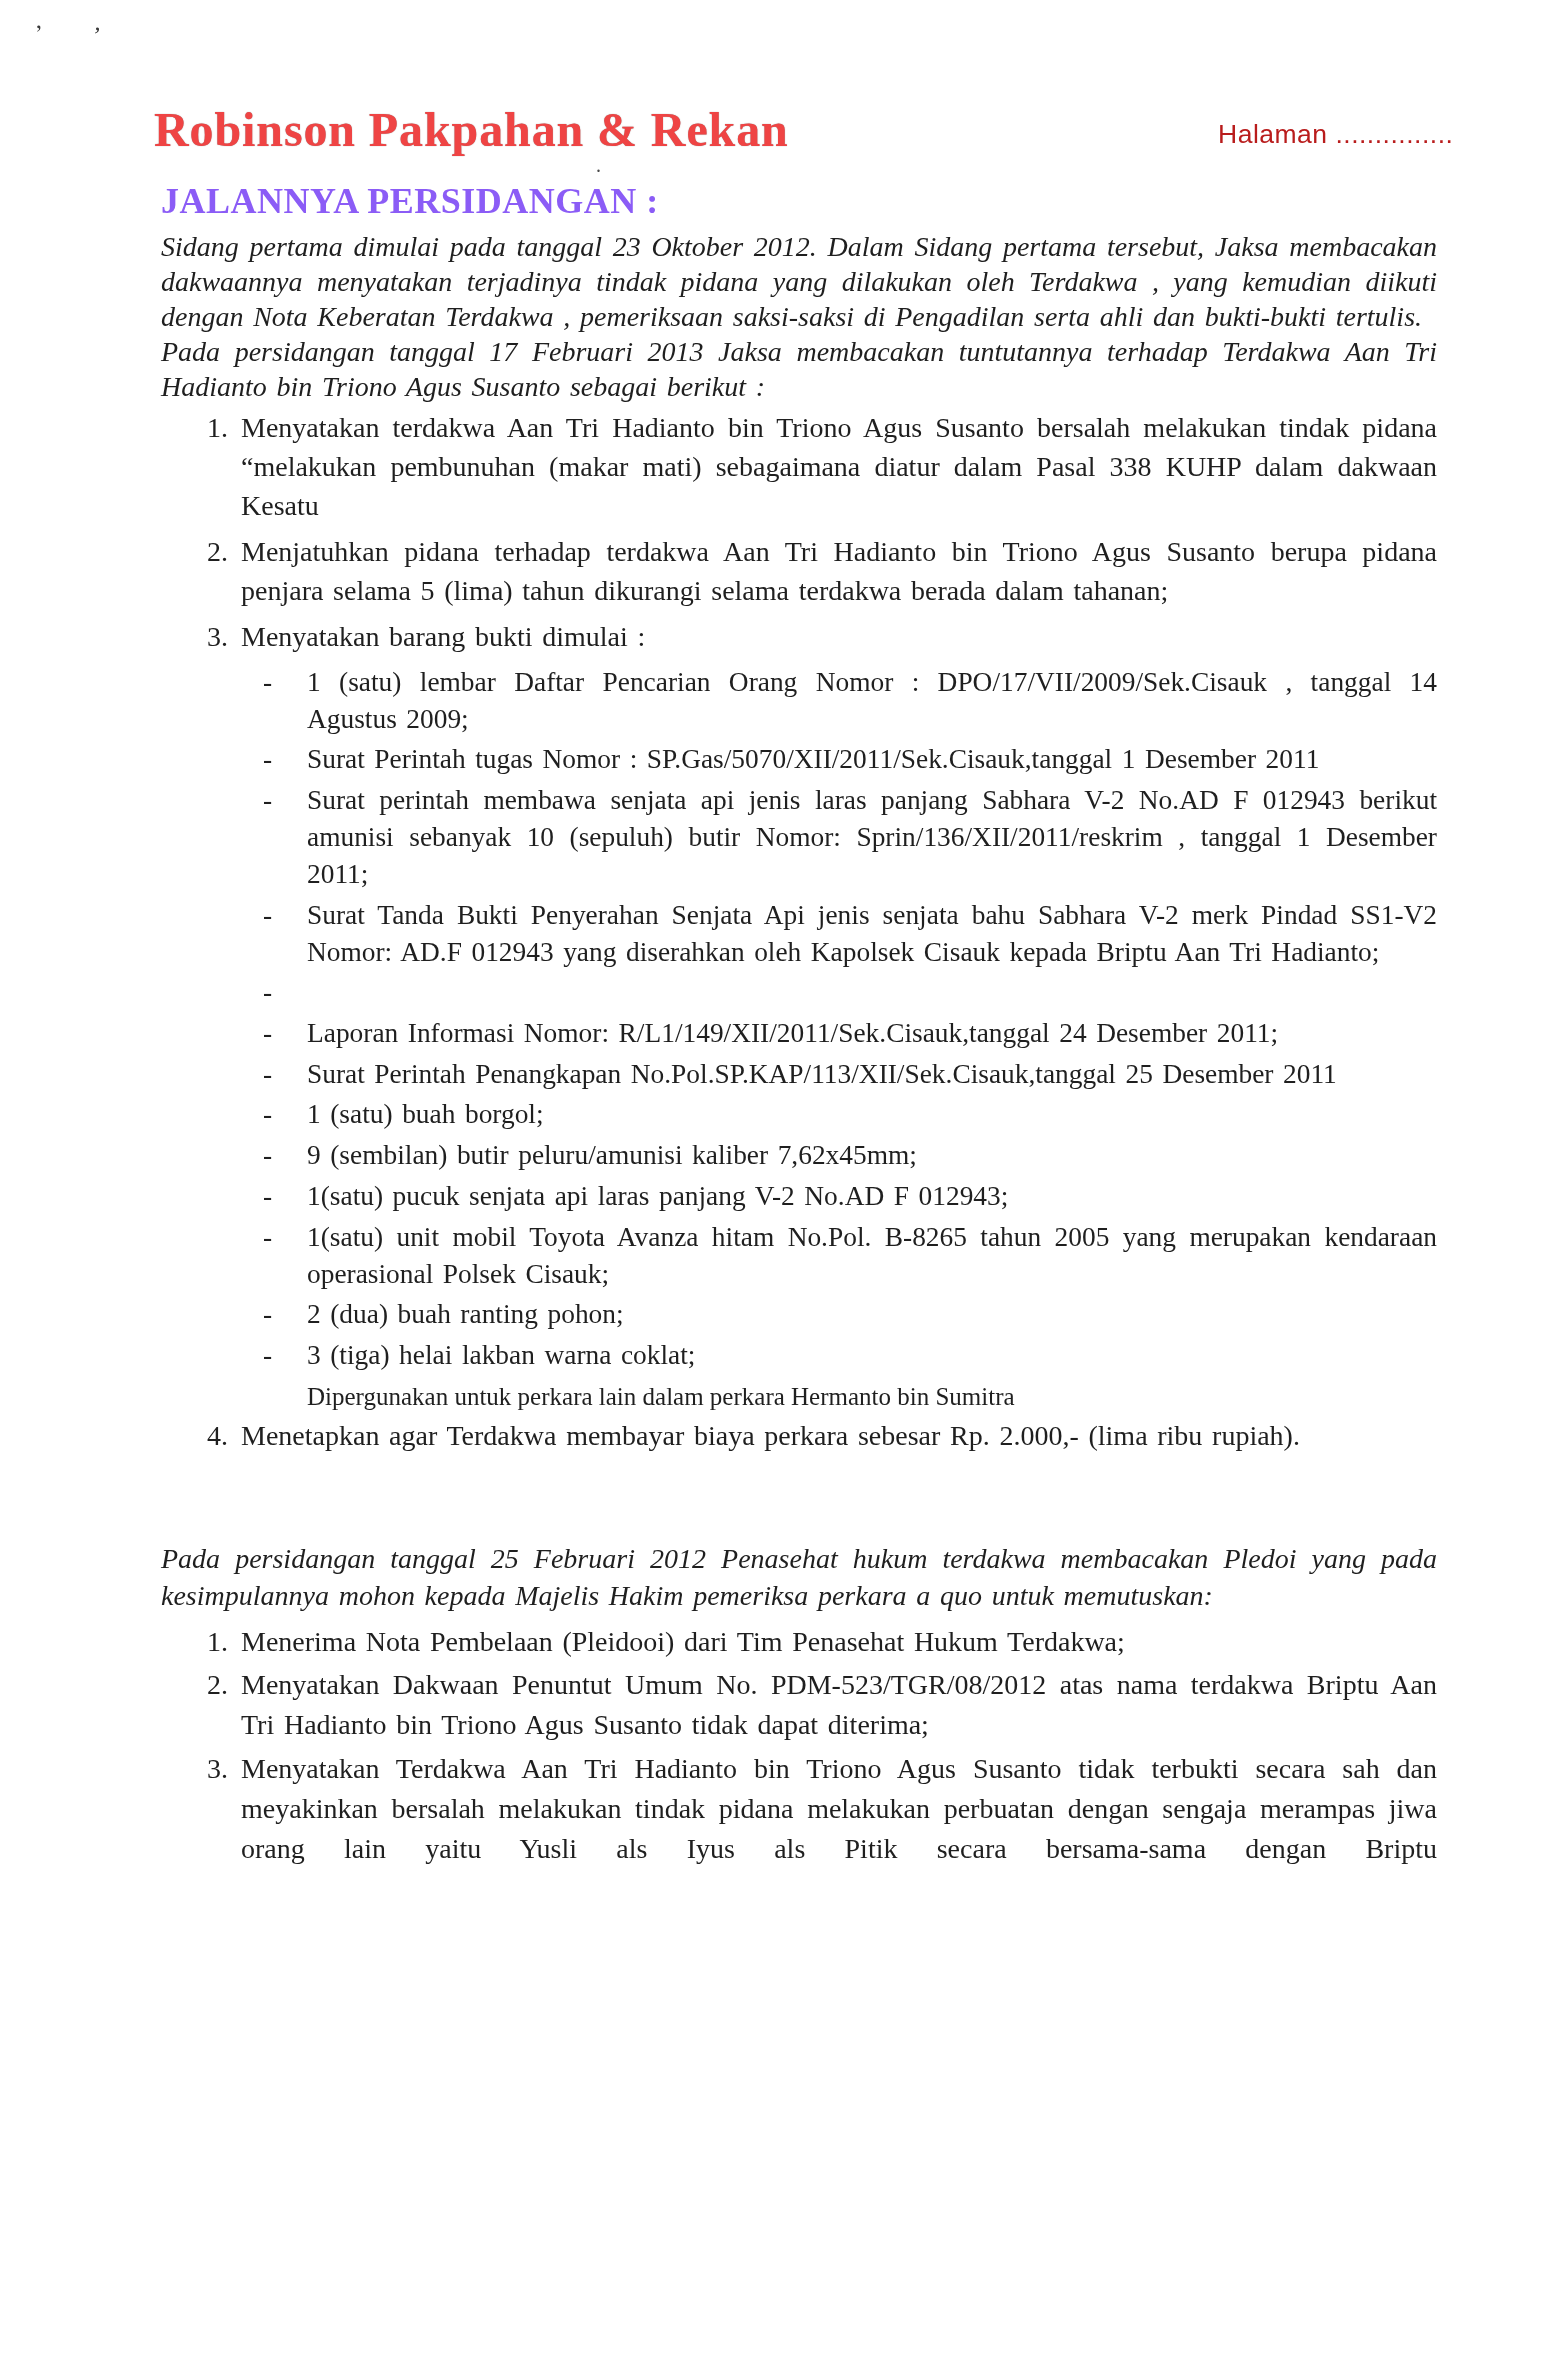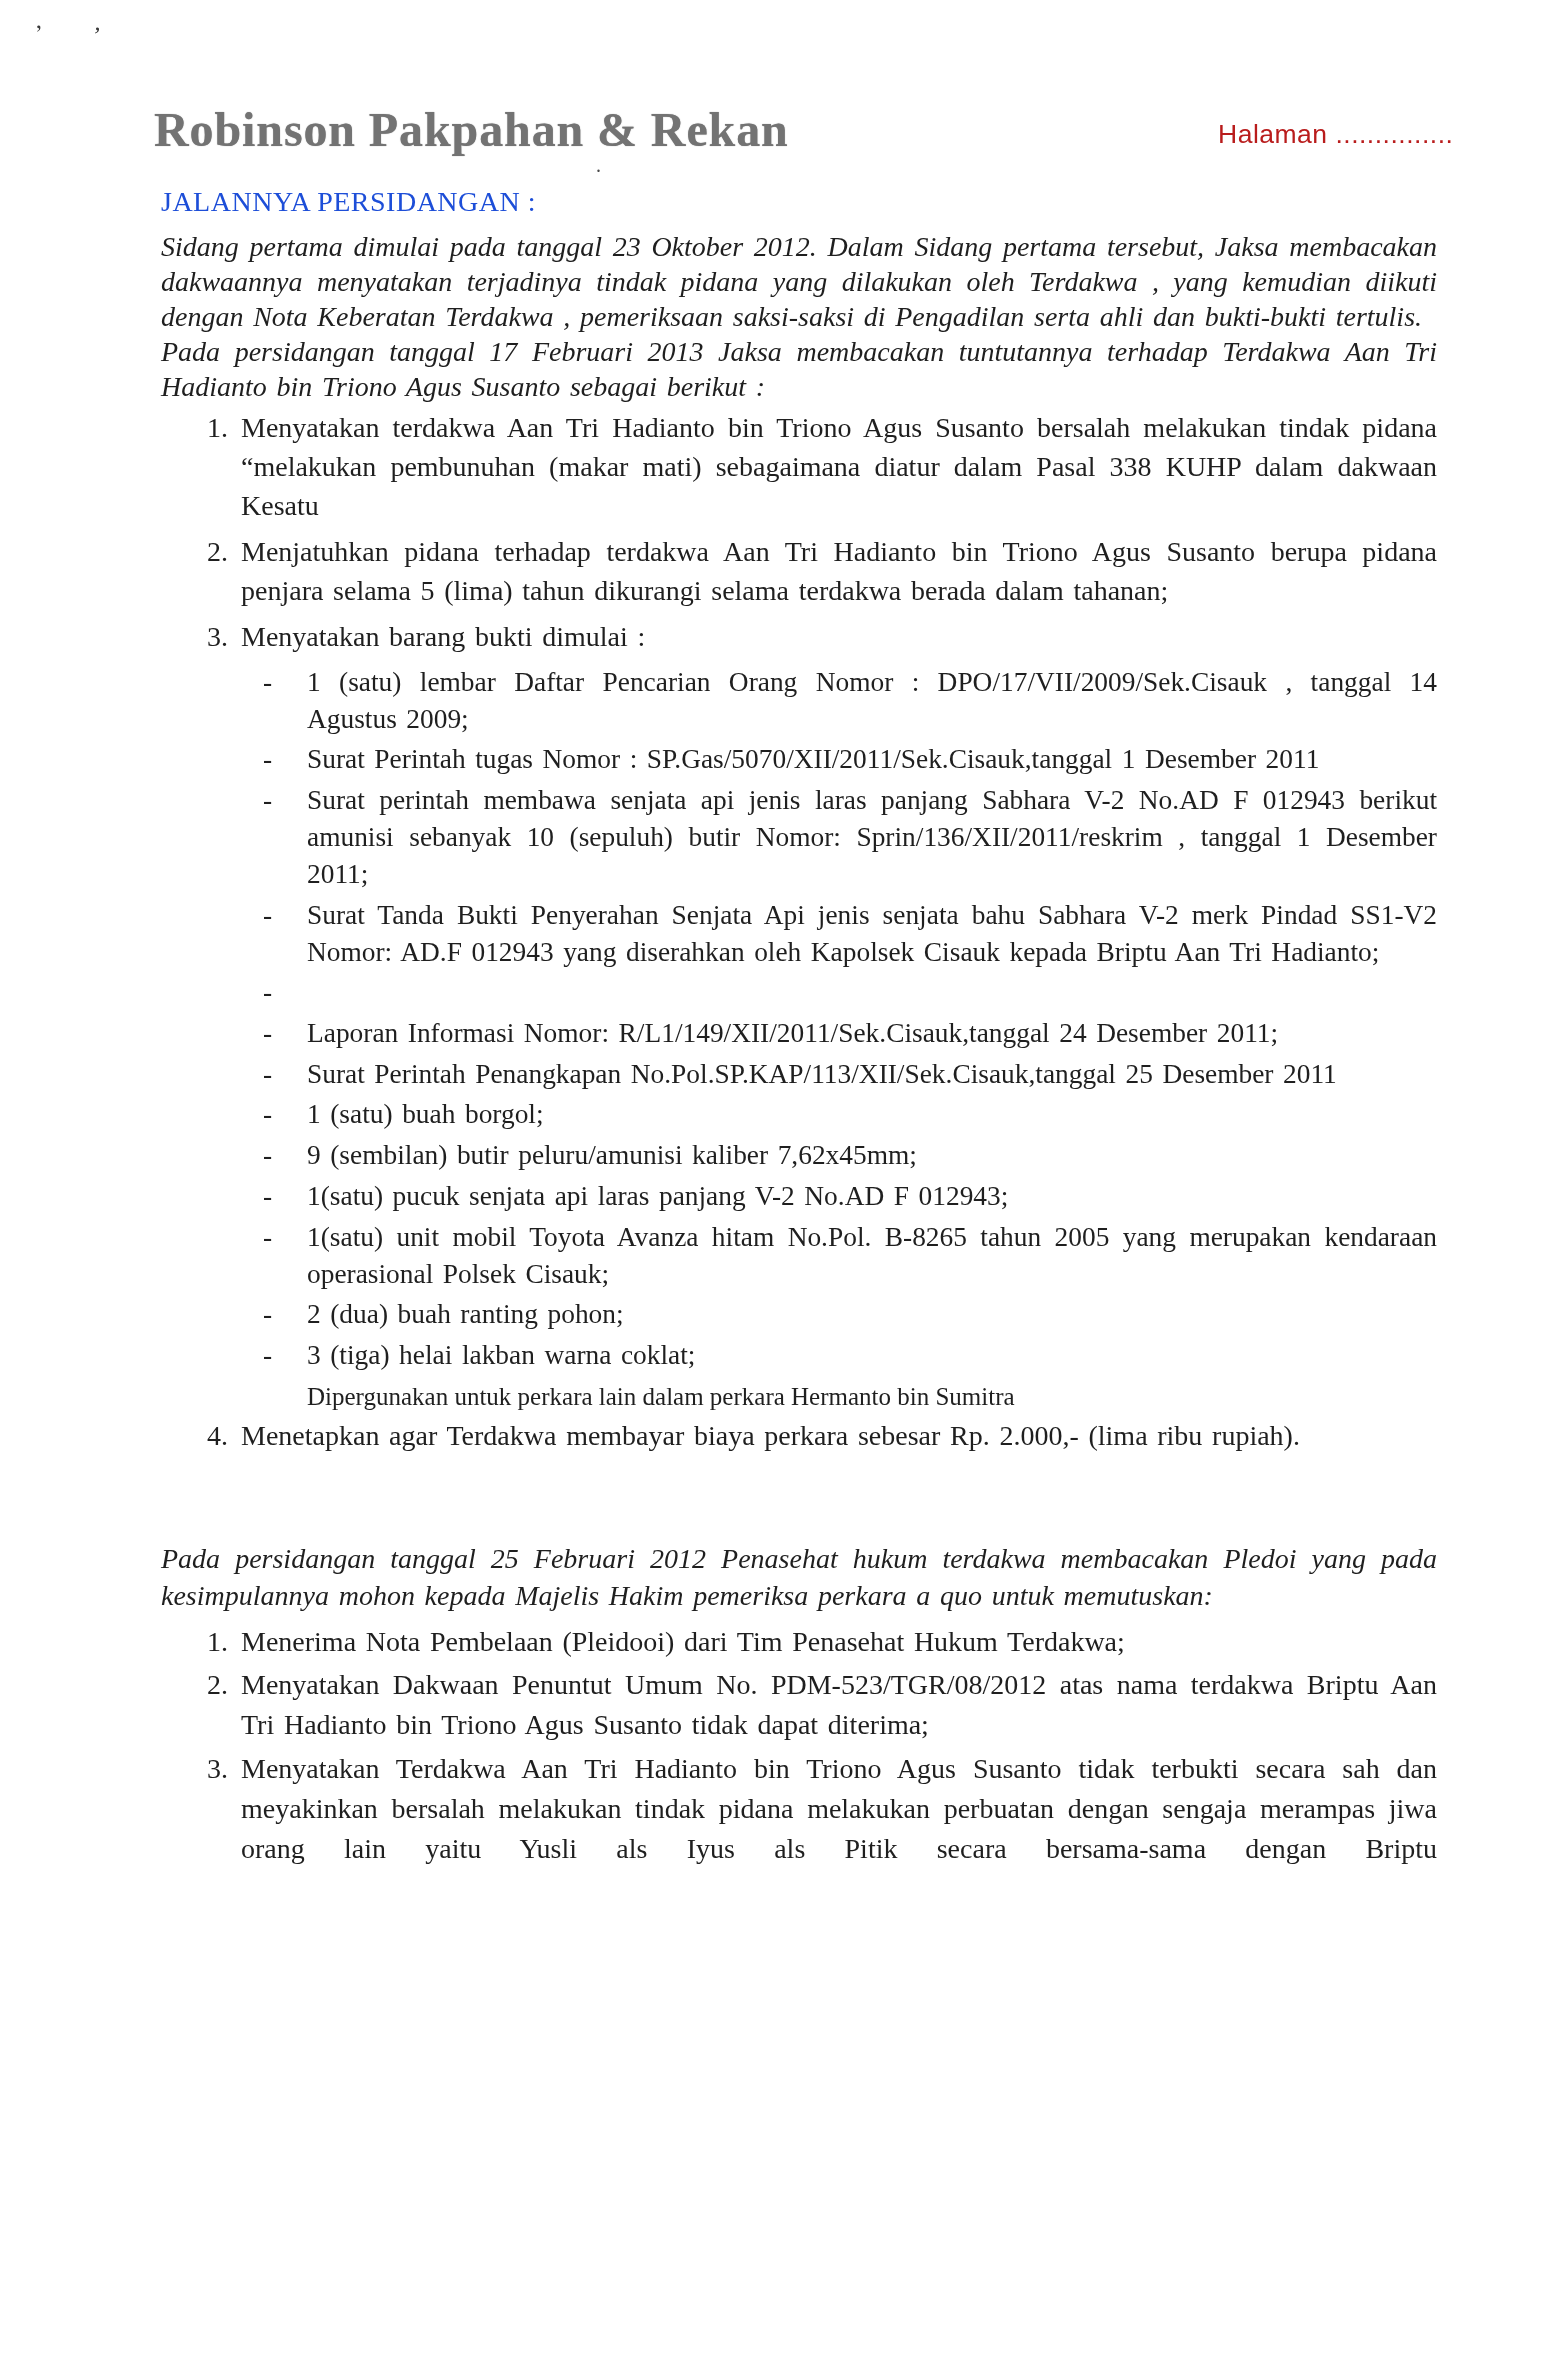--- a/index.html
+++ b/index.html
@@ -15,36 +15,36 @@
   .speck { position:absolute; font-size:24px; color:#3a3a3a; font-family:"Liberation Serif",serif; }
   .speck.s1 { left:35px; top:7.3px; transform:rotate(-8deg); }
   .speck.s2 { left:95px; top:9.1px; transform:rotate(4deg); }
   .speck.s3 { left:596px; top:154px; font-size:20px; color:#4a4a4a; }
   .speck::before { content:","; }
   .speck.s3::before { content:"."; }
 
   .firm-logo {
     position:absolute; left:154px; top:102px;
     font-size:48px; font-weight:bold; letter-spacing:0.9px;
-    color:#737373; white-space:nowrap;
+    color:#ef4444; white-space:nowrap;
     text-shadow:0 0 0.9px rgba(40,40,40,.55);
   }
   .page-label {
     position:absolute; left:1218px; top:119px;
     font-family:"Liberation Sans", sans-serif;
     font-size:26.5px; color:#b91c1c; letter-spacing:0.5px;
   }
 
   .content {
     position:absolute; left:161px; top:183px; width:1276px;
     font-size:28px; line-height:35px;
   }
   .sec-heading {
-    font-weight:normal; font-size:28px; line-height:37px;
-    letter-spacing:0.5px; margin:0 0 9.1px 0; color:#1d4ed8;
+    font-weight:bold; font-size:36px; line-height:37px;
+    letter-spacing:0.5px; margin:0 0 9.1px 0; color:#8b5cf6;
   }
   .para { text-align:justify; word-spacing:2.7px; margin:0;font-style:italic; }
   .para.gap-top { margin-top:85px; line-height:37px; }
 
   .num-list { margin-top:3.7px; }
   .num-row { display:flex; line-height:39px; margin-bottom:7.3px; font-size:28px; }
   .num-row .marker { flex:0 0 34px; margin-left:46px; }
   .num-row .txt { flex:1; text-align:justify; word-spacing:2.7px; }
 
   .dash-list { }

